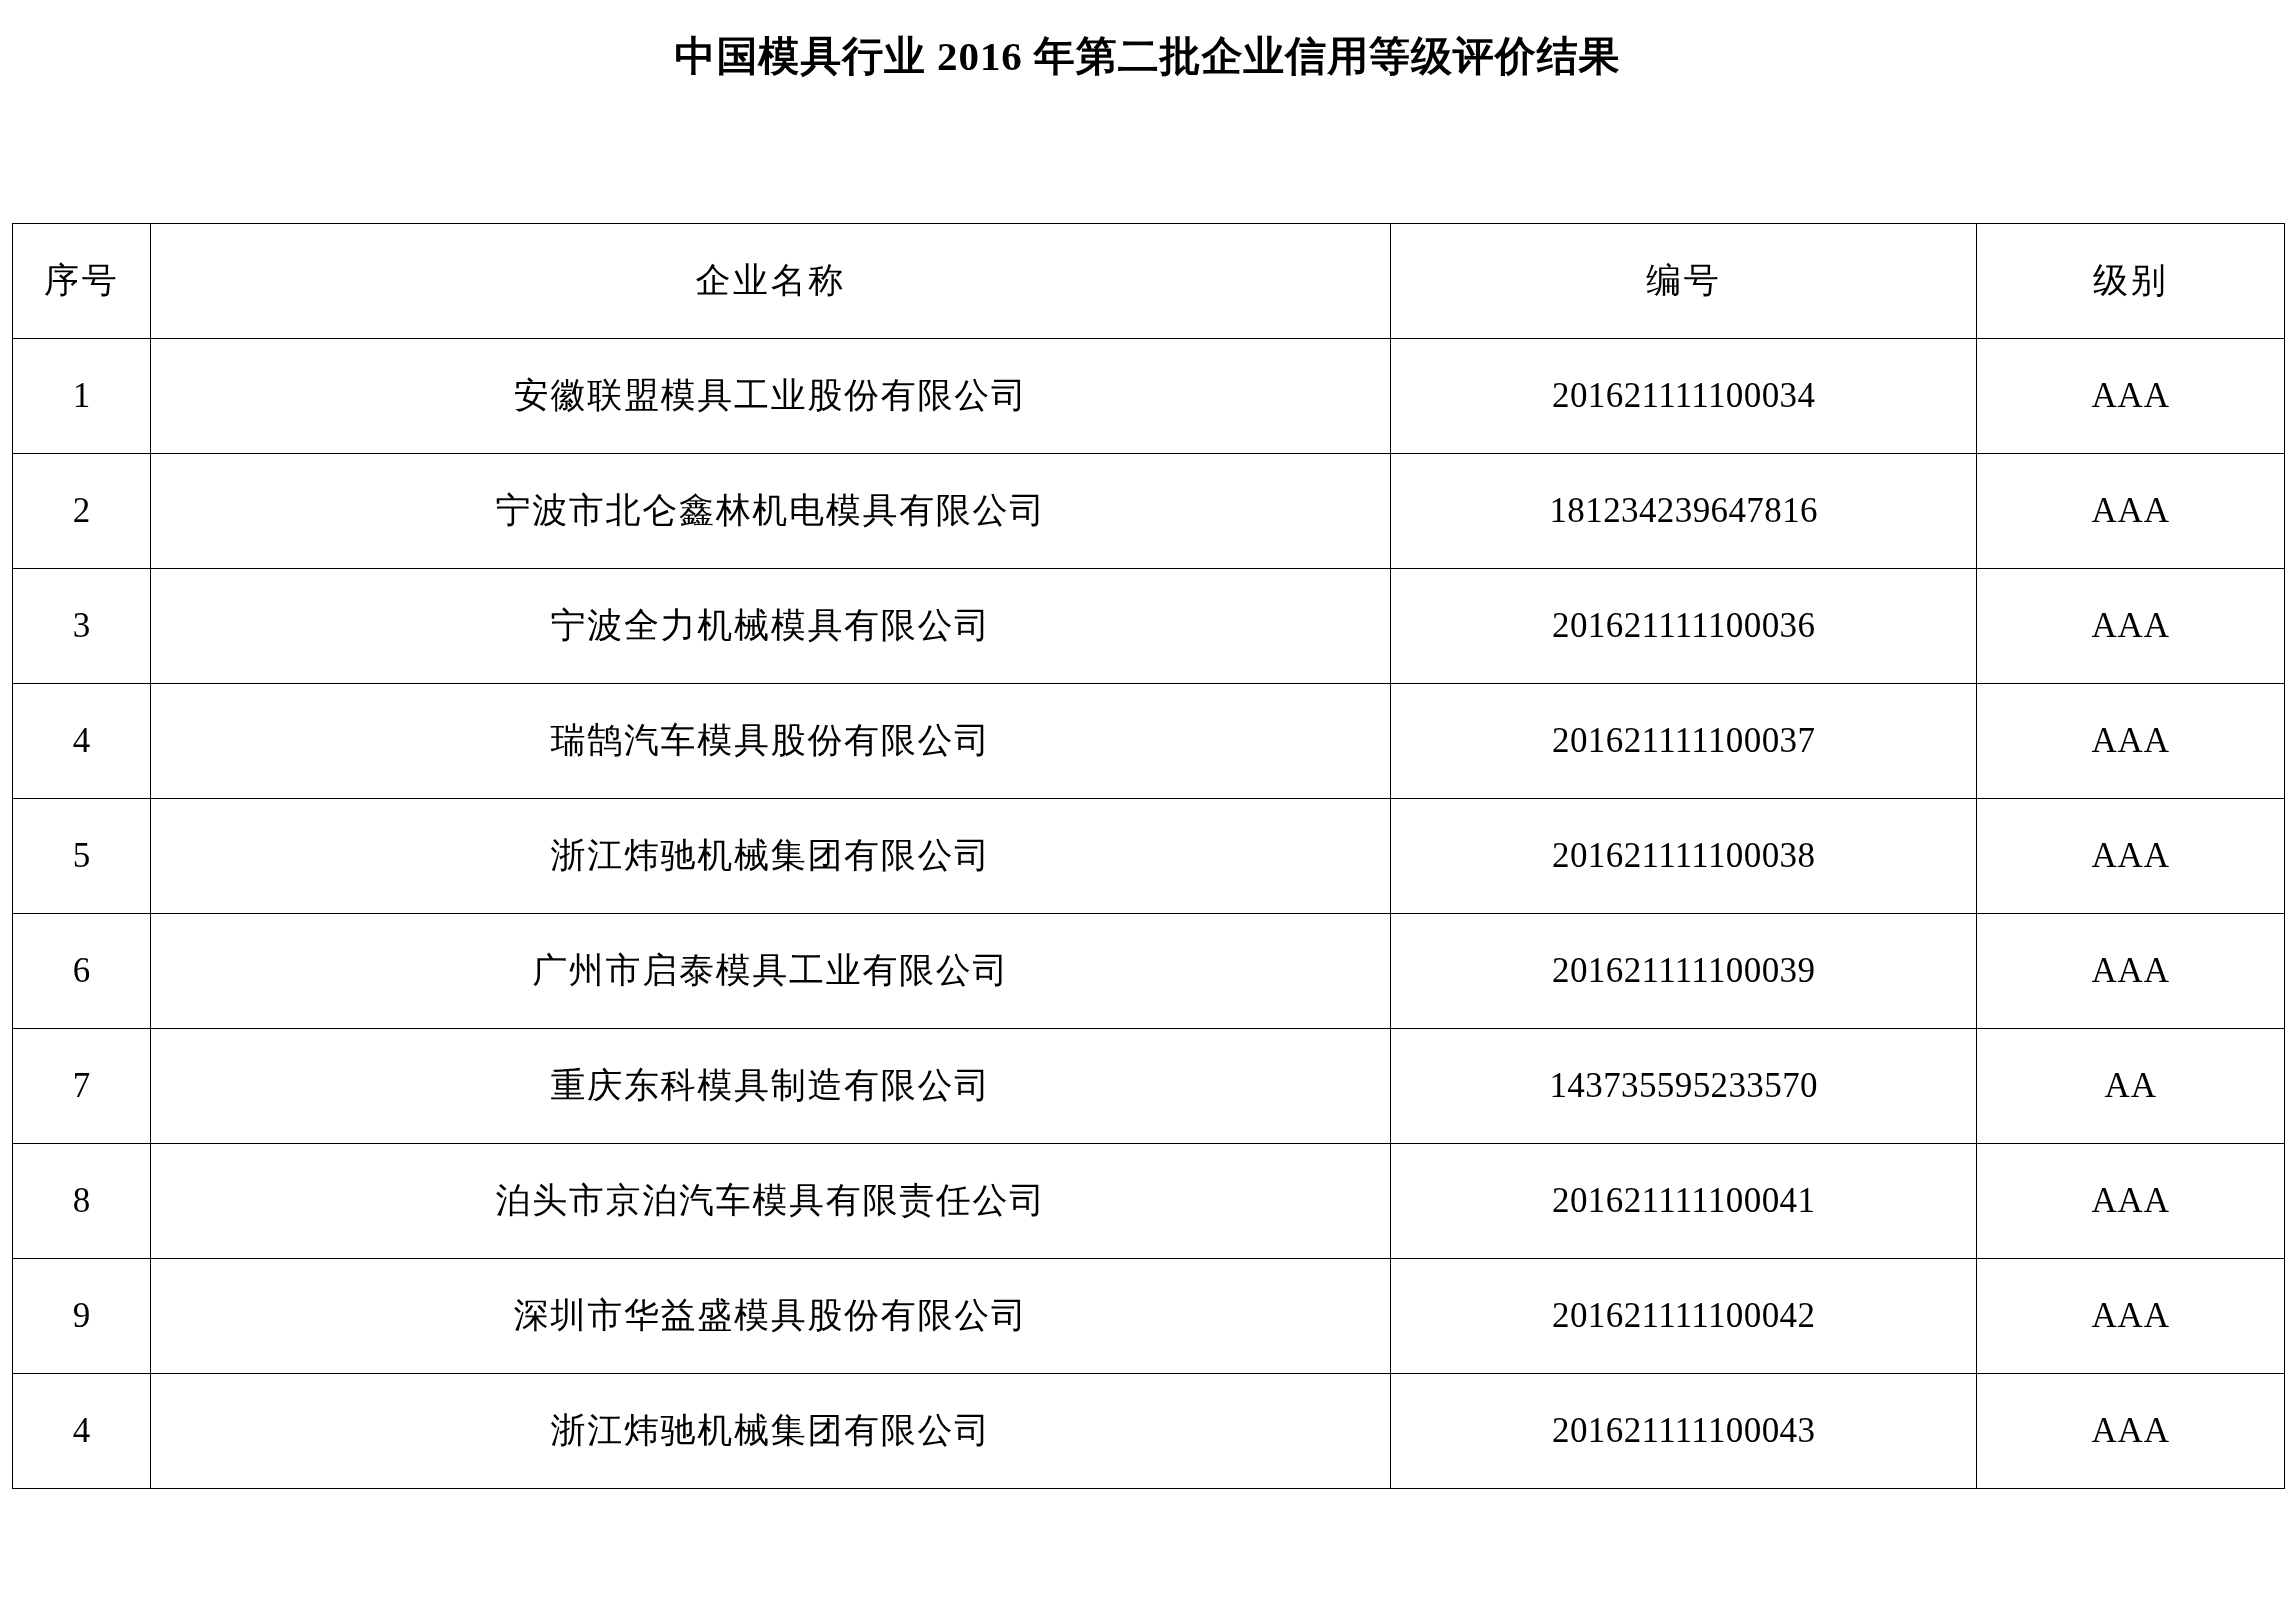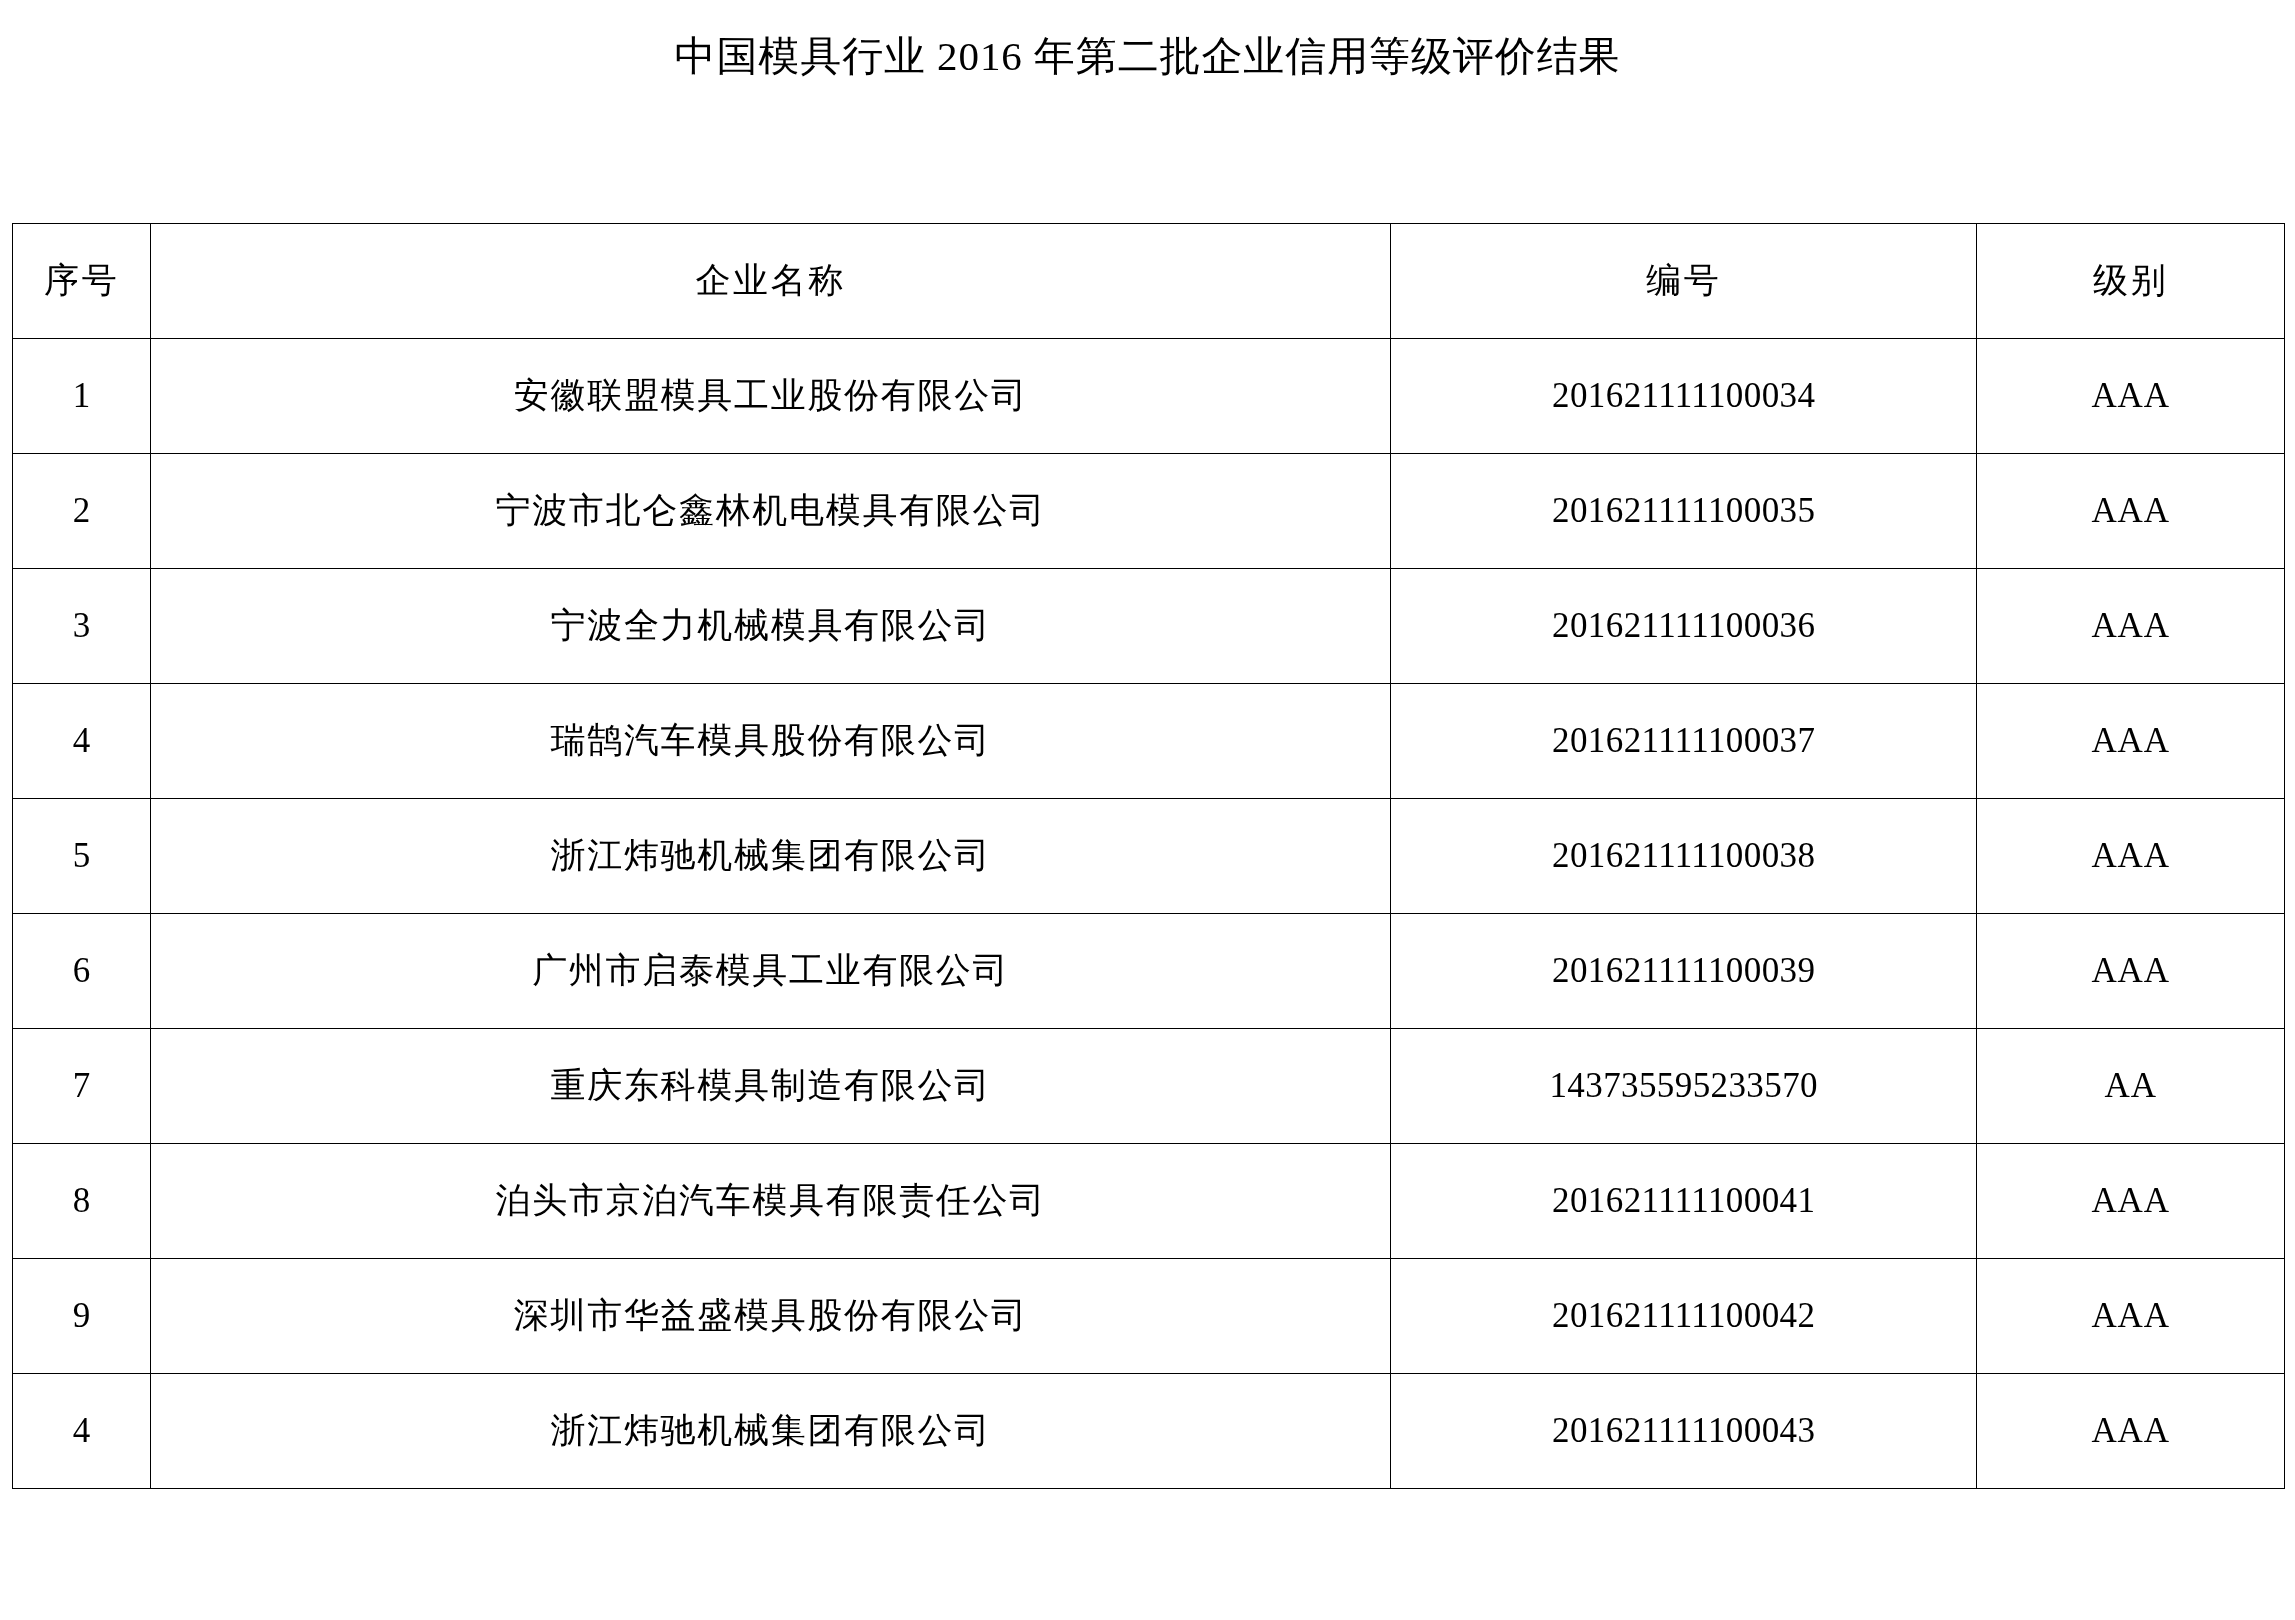--- a/index.html
+++ b/index.html
@@ -14,21 +14,21 @@
     -webkit-font-smoothing: antialiased;
   }
   .page {
     width: 2295px;
     box-sizing: border-box;
     padding: 0;
   }
   .doc-title {
     text-align: center;
     font-size: 41px;
-    font-weight: normal;
+    font-weight: bold;
     letter-spacing: 0.9px;
     padding-top: 30px;
     padding-bottom: 0;
     line-height: 1.3;
   }
   .table-wrap {
     margin-top: 140px;
     padding-left: 12.2px;
     padding-right: 12.2px;
   }
@@ -85,21 +85,21 @@
       <tbody>
         <tr>
           <td class="cell-idx">1</td>
           <td class="cell-name">安徽联盟模具工业股份有限公司</td>
           <td class="cell-code">201621111100034</td>
           <td class="cell-grade">AAA</td>
         </tr>
         <tr>
           <td class="cell-idx">2</td>
           <td class="cell-name">宁波市北仑鑫林机电模具有限公司</td>
-          <td class="cell-code">201621111100035</td>
+          <td class="cell-code">181234239647816</td>
           <td class="cell-grade">AAA</td>
         </tr>
         <tr>
           <td class="cell-idx">3</td>
           <td class="cell-name">宁波全力机械模具有限公司</td>
           <td class="cell-code">201621111100036</td>
           <td class="cell-grade">AAA</td>
         </tr>
         <tr>
           <td class="cell-idx">4</td>

